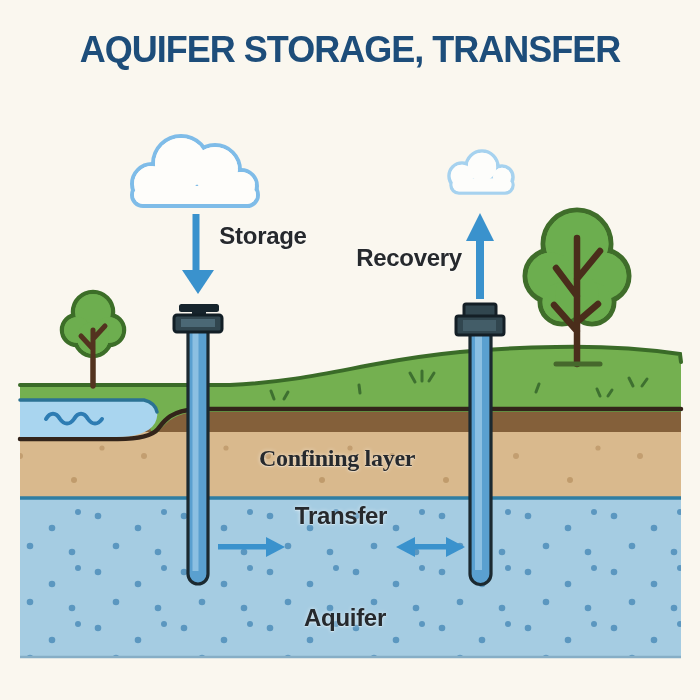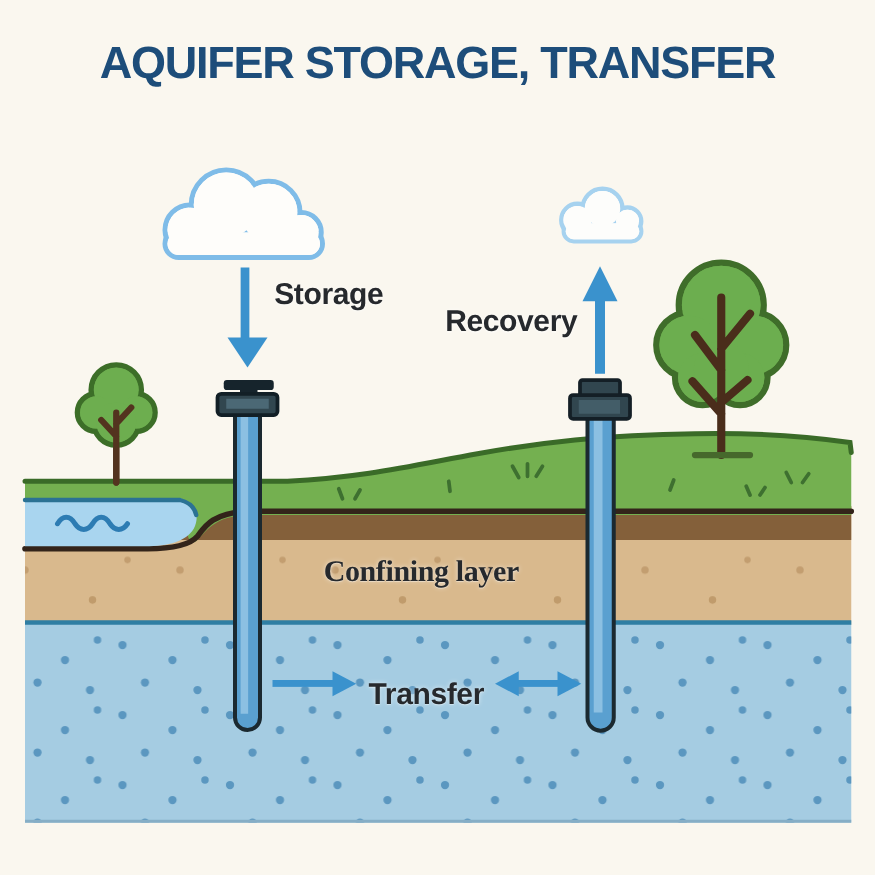--- a/index.html
+++ b/index.html
@@ -8,21 +8,21 @@
   #stage{position:absolute;left:0;top:0;width:700px;height:700px;}
   svg{position:absolute;left:0;top:0;}
   .title{position:absolute;top:30px;left:0;width:700px;text-align:center;
          font-weight:800;font-size:36px;line-height:40px;letter-spacing:-1px;
          color:#1d4d7a;}
   .lbl{position:absolute;transform:translate(-50%,-50%);white-space:nowrap;
        font-weight:700;font-size:24px;letter-spacing:-0.3px;color:#26292d;
        text-shadow:0 0 4px rgba(255,255,255,0.6),0 1px 0 rgba(255,255,255,0.35);}
   .lbl-storage{left:263px;top:236px;}
   .lbl-recovery{left:409px;top:258px;}
-  .lbl-transfer{left:341px;top:556px;}
+  .lbl-transfer{left:341px;top:516px;}
   .lbl-confining{left:337px;top:458px;font-family:Liberation Serif, serif;}
   .lbl-aquifer{left:345px;top:618px;}
 </style>
 </head>
 <body>
 
 <div id="stage">
 
   <svg width="700" height="700" viewBox="0 0 700 700">
     <defs>
@@ -185,13 +185,14 @@
   </svg>
 
   <div class="title">
     <div>AQUIFER STORAGE, TRANSFER</div>
   </div>
 
   <div class="lbl lbl-storage">Storage</div>
   <div class="lbl lbl-recovery">Recovery</div>
   <div class="lbl lbl-transfer">Transfer</div>
   <div class="lbl lbl-confining">Confining layer</div>
+  <div class="lbl lbl-aquifer">Aquifer</div>
 </div>
 
 </body></html>

